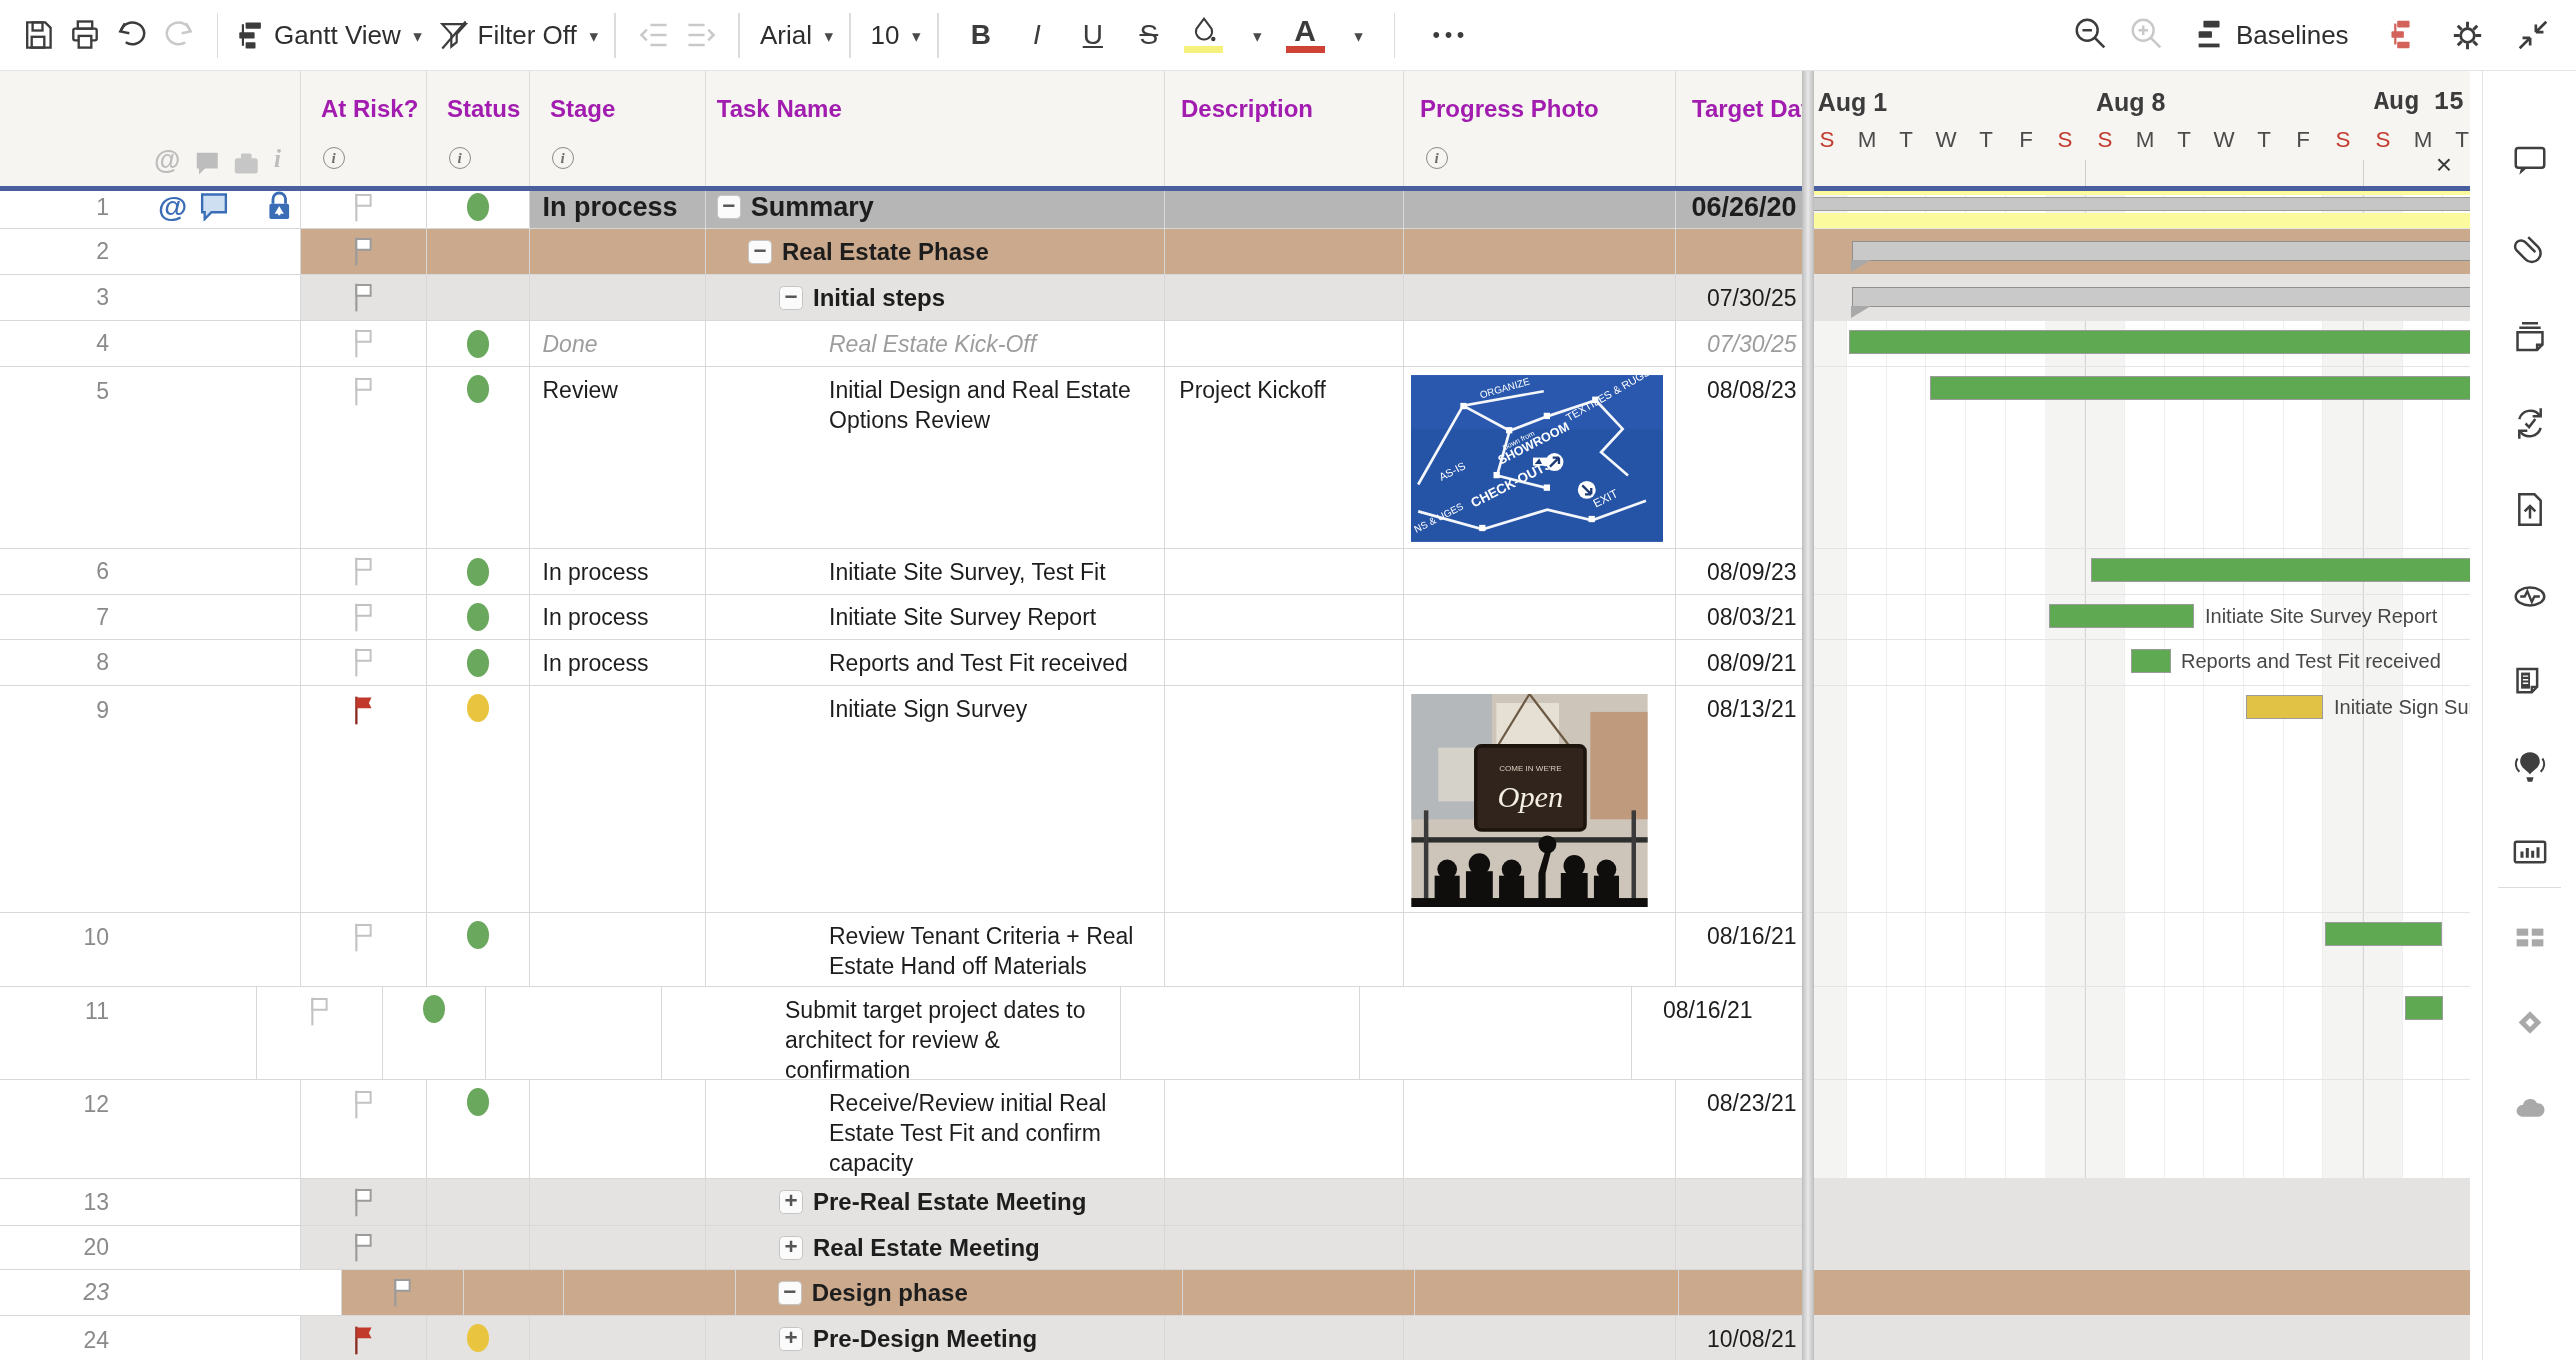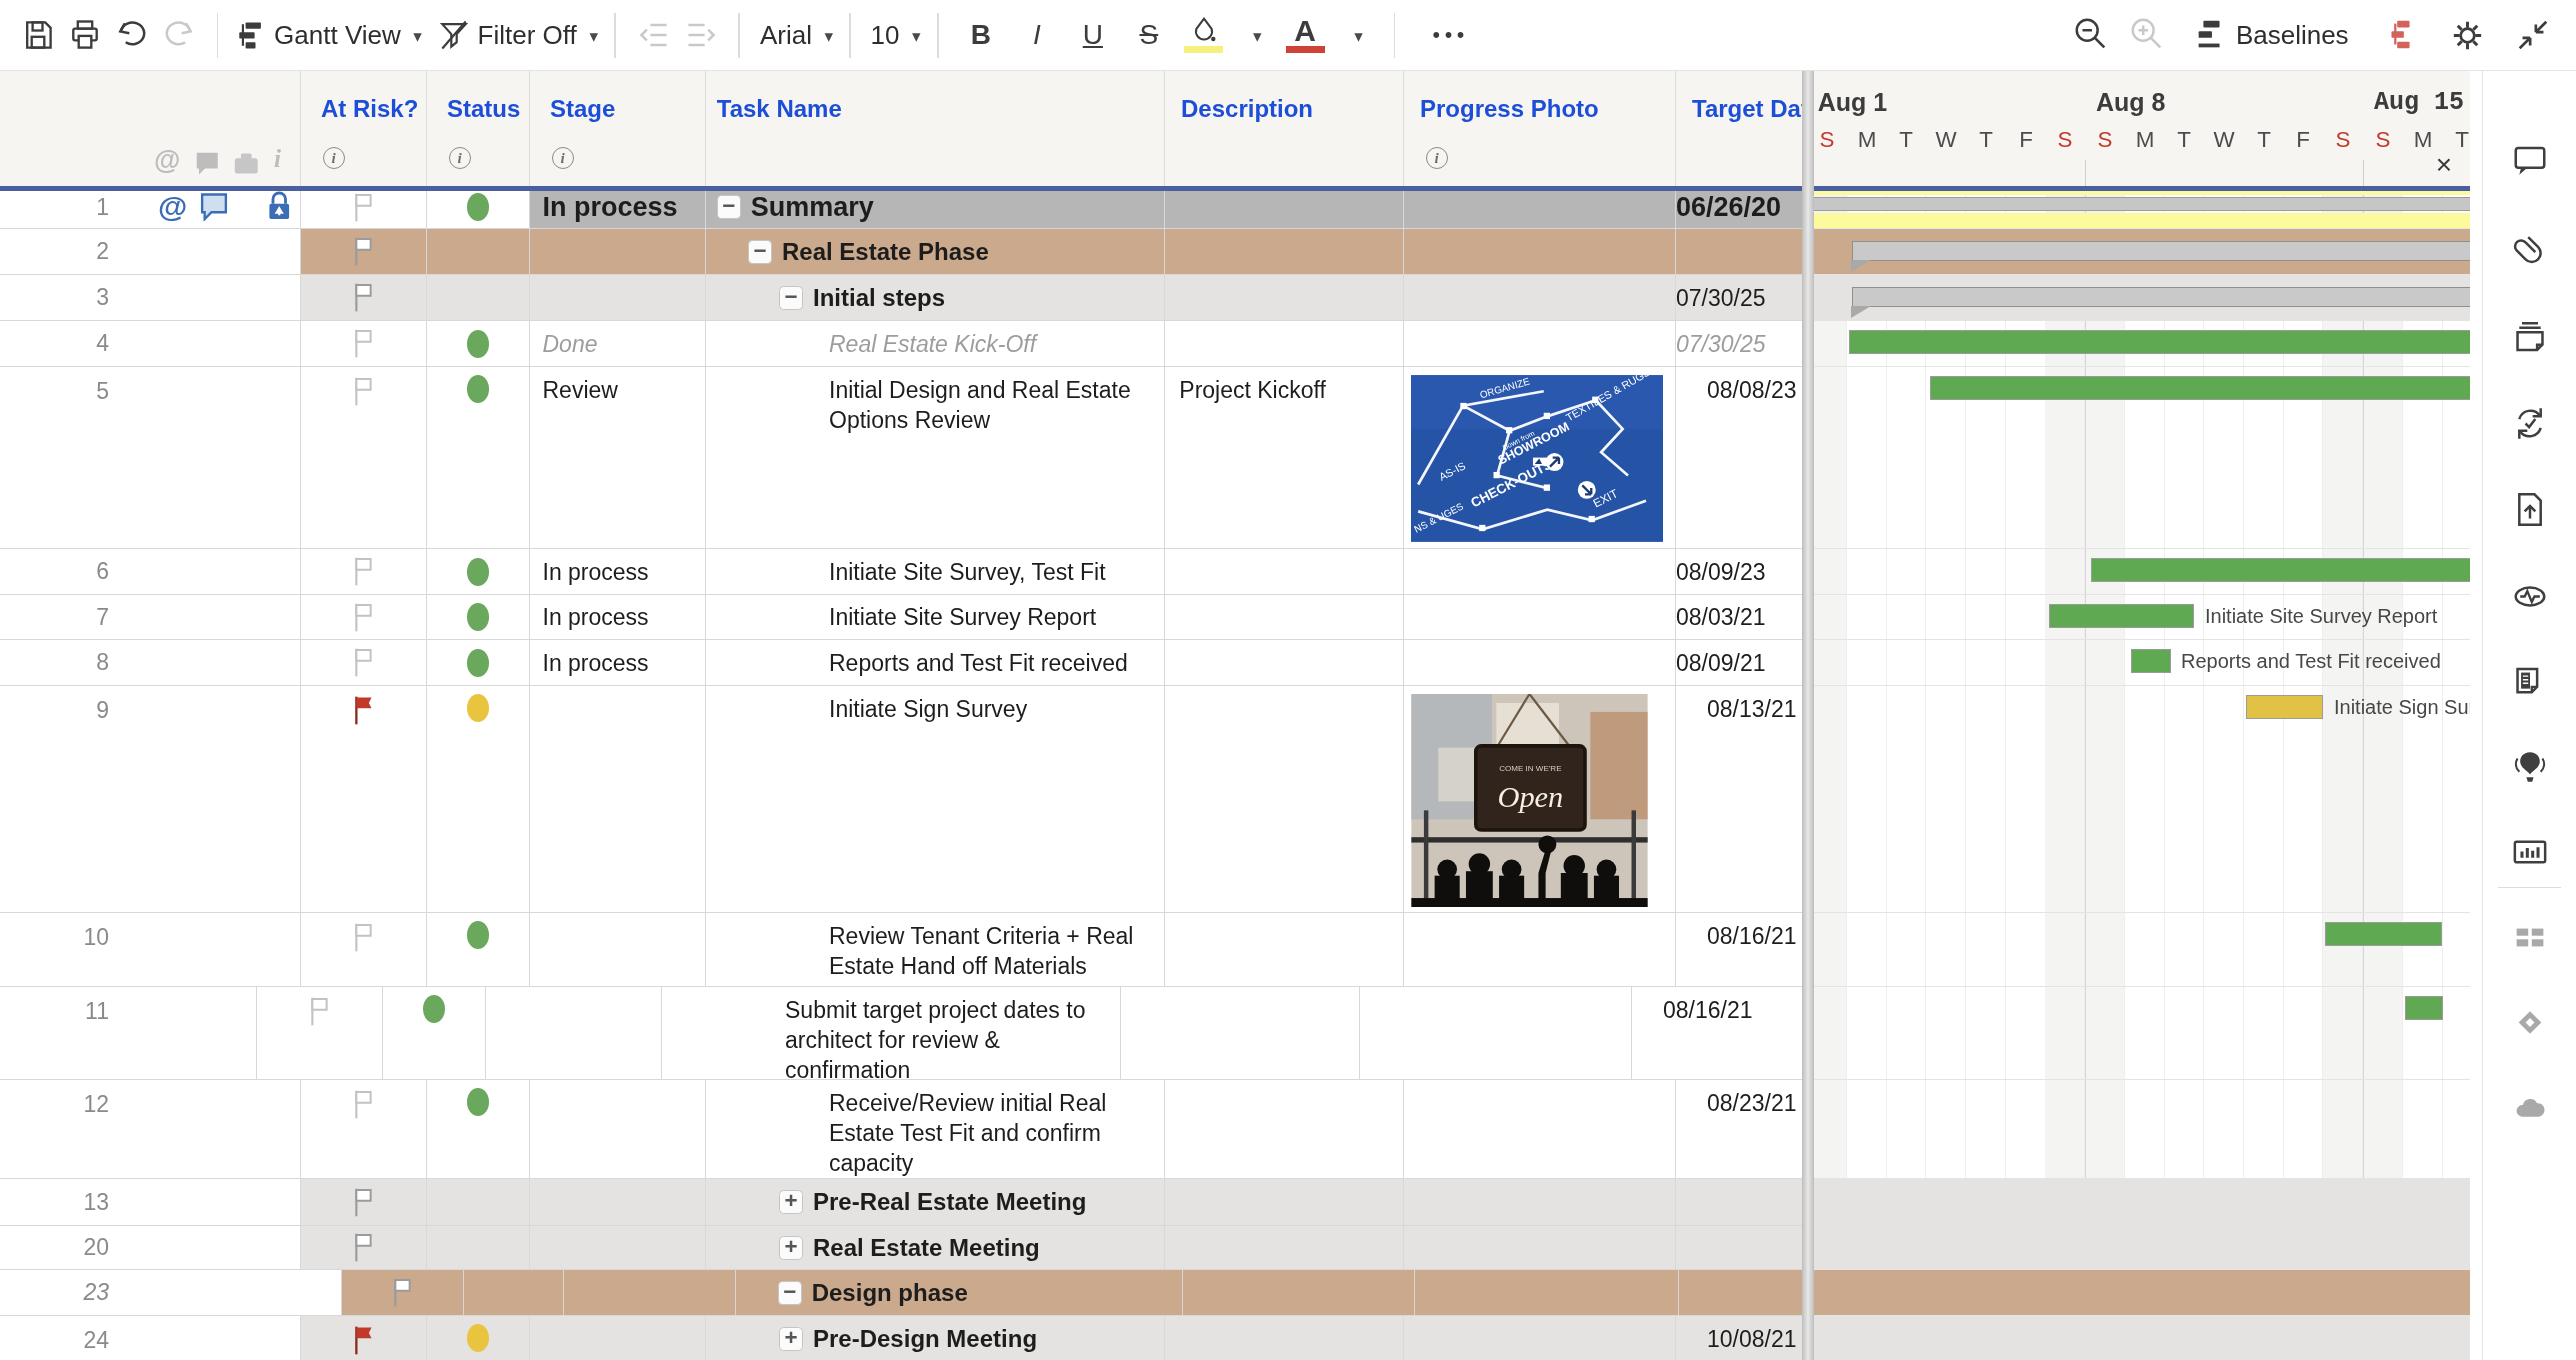--- a/index.html
+++ b/index.html
@@ -17,21 +17,21 @@
   .fmt.b{font-weight:bold}.fmt.i{font-style:italic}.fmt.u{text-decoration:underline}
   .fmt.s{text-decoration:line-through}
   .swatchbtn{position:relative;display:flex;flex-direction:column;align-items:center;margin:0 3.6px}
   .swatch{width:39px;height:7.2px;margin-top:1.8px}
   .more{font-size:21.5px;letter-spacing:4.5px;color:#3c3c3c;margin-left:23px}
   .colorA{font-size:30px;font-weight:bold;color:#3c3c3c;line-height:27px}
   
   .grid-header{position:absolute;top:70px;left:0;width:1809px;height:116px;background:#f6f5f2;
                display:flex;z-index:5}
   .hcell{position:relative;height:116px;border-right:0.9px solid #dcdcdc;box-sizing:border-box;overflow:hidden}
-  .hlabel{position:absolute;top:25px;left:20px;font-size:24px;font-weight:bold;color:#1d4ed8;white-space:nowrap}
+  .hlabel{position:absolute;top:25px;left:20px;font-size:24px;font-weight:bold;color:#a21caf;white-space:nowrap}
   .icircle{width:22.4px;height:22.4px;border:1.8px solid #8a8a8a;border-radius:50%;display:inline-flex;
            align-items:center;justify-content:center;font-size:15.2px;font-weight:bold;font-style:italic;
            color:#6e6e6e;font-family:"Liberation Serif",serif;box-sizing:border-box}
   .hinfo{position:absolute;top:77px;left:21.5px}
   .corner{width:301px;position:relative;border-right:0.9px solid #dcdcdc;box-sizing:border-box}
   .mini{position:absolute;top:75px}
   .mini-at{font-size:27px;font-weight:bold;color:#bdbdbd}
   .mini-i{font-size:25px;font-weight:bold;font-style:italic;color:#bdbdbd;font-family:"Liberation Serif",serif}
   
   .grid-body{position:absolute;top:186px;left:0;width:1809px;height:1175px;overflow:hidden;background:#fff;z-index:5}
@@ -47,21 +47,21 @@
   .celltext{font-size:23px;color:#1d1d1d;line-height:30px}
   .bold .celltext{font-weight:bold;font-size:24px}
   .big .celltext{font-weight:bold;font-size:27px}
   .gray-ital{font-style:italic;color:#9d9d9d !important}
   .toggle{flex:none;width:24px;height:24px;border:1.8px solid #c5c5c5;border-radius:4.5px;background:#fbfbfb;
           color:#555;font-size:22.4px;line-height:20px;text-align:center;margin-right:10px;box-sizing:border-box;
           font-weight:bold}
   .dot{width:22.4px;height:28px;border-radius:50%}
   .dot.green{background:#6aa85e}.dot.yellow{background:#e9c53f}
   .stage-pad{padding-left:12.5px}.desc-pad{padding-left:14.3px}
-  .target-cell{padding-right:12.5px}
+  .target-cell{justify-content:flex-end;padding-right:12.5px}
   .va-top .target-cell{justify-content:flex-end}
   .photo-wrap{margin-left:7.2px}
   
   .sel-line{position:absolute;top:186px;left:0;width:2470px;height:4.5px;background:#4a5f9d;z-index:35}
   
   .gantt{position:absolute;top:70px;left:1807px;width:663px;height:1291px;overflow:hidden;z-index:4}
   .gantt-header{position:absolute;top:0;left:0;width:100%;height:116px;background:#f6f5f2}
   .month{position:absolute;top:18px;font-size:25px;font-weight:bold;color:#3c3c3c;white-space:nowrap}
   .dl{position:absolute;top:57px;width:40px;text-align:center;font-size:22.4px;color:#4c4c4c}
   .dl.red{color:#c23b2e}

